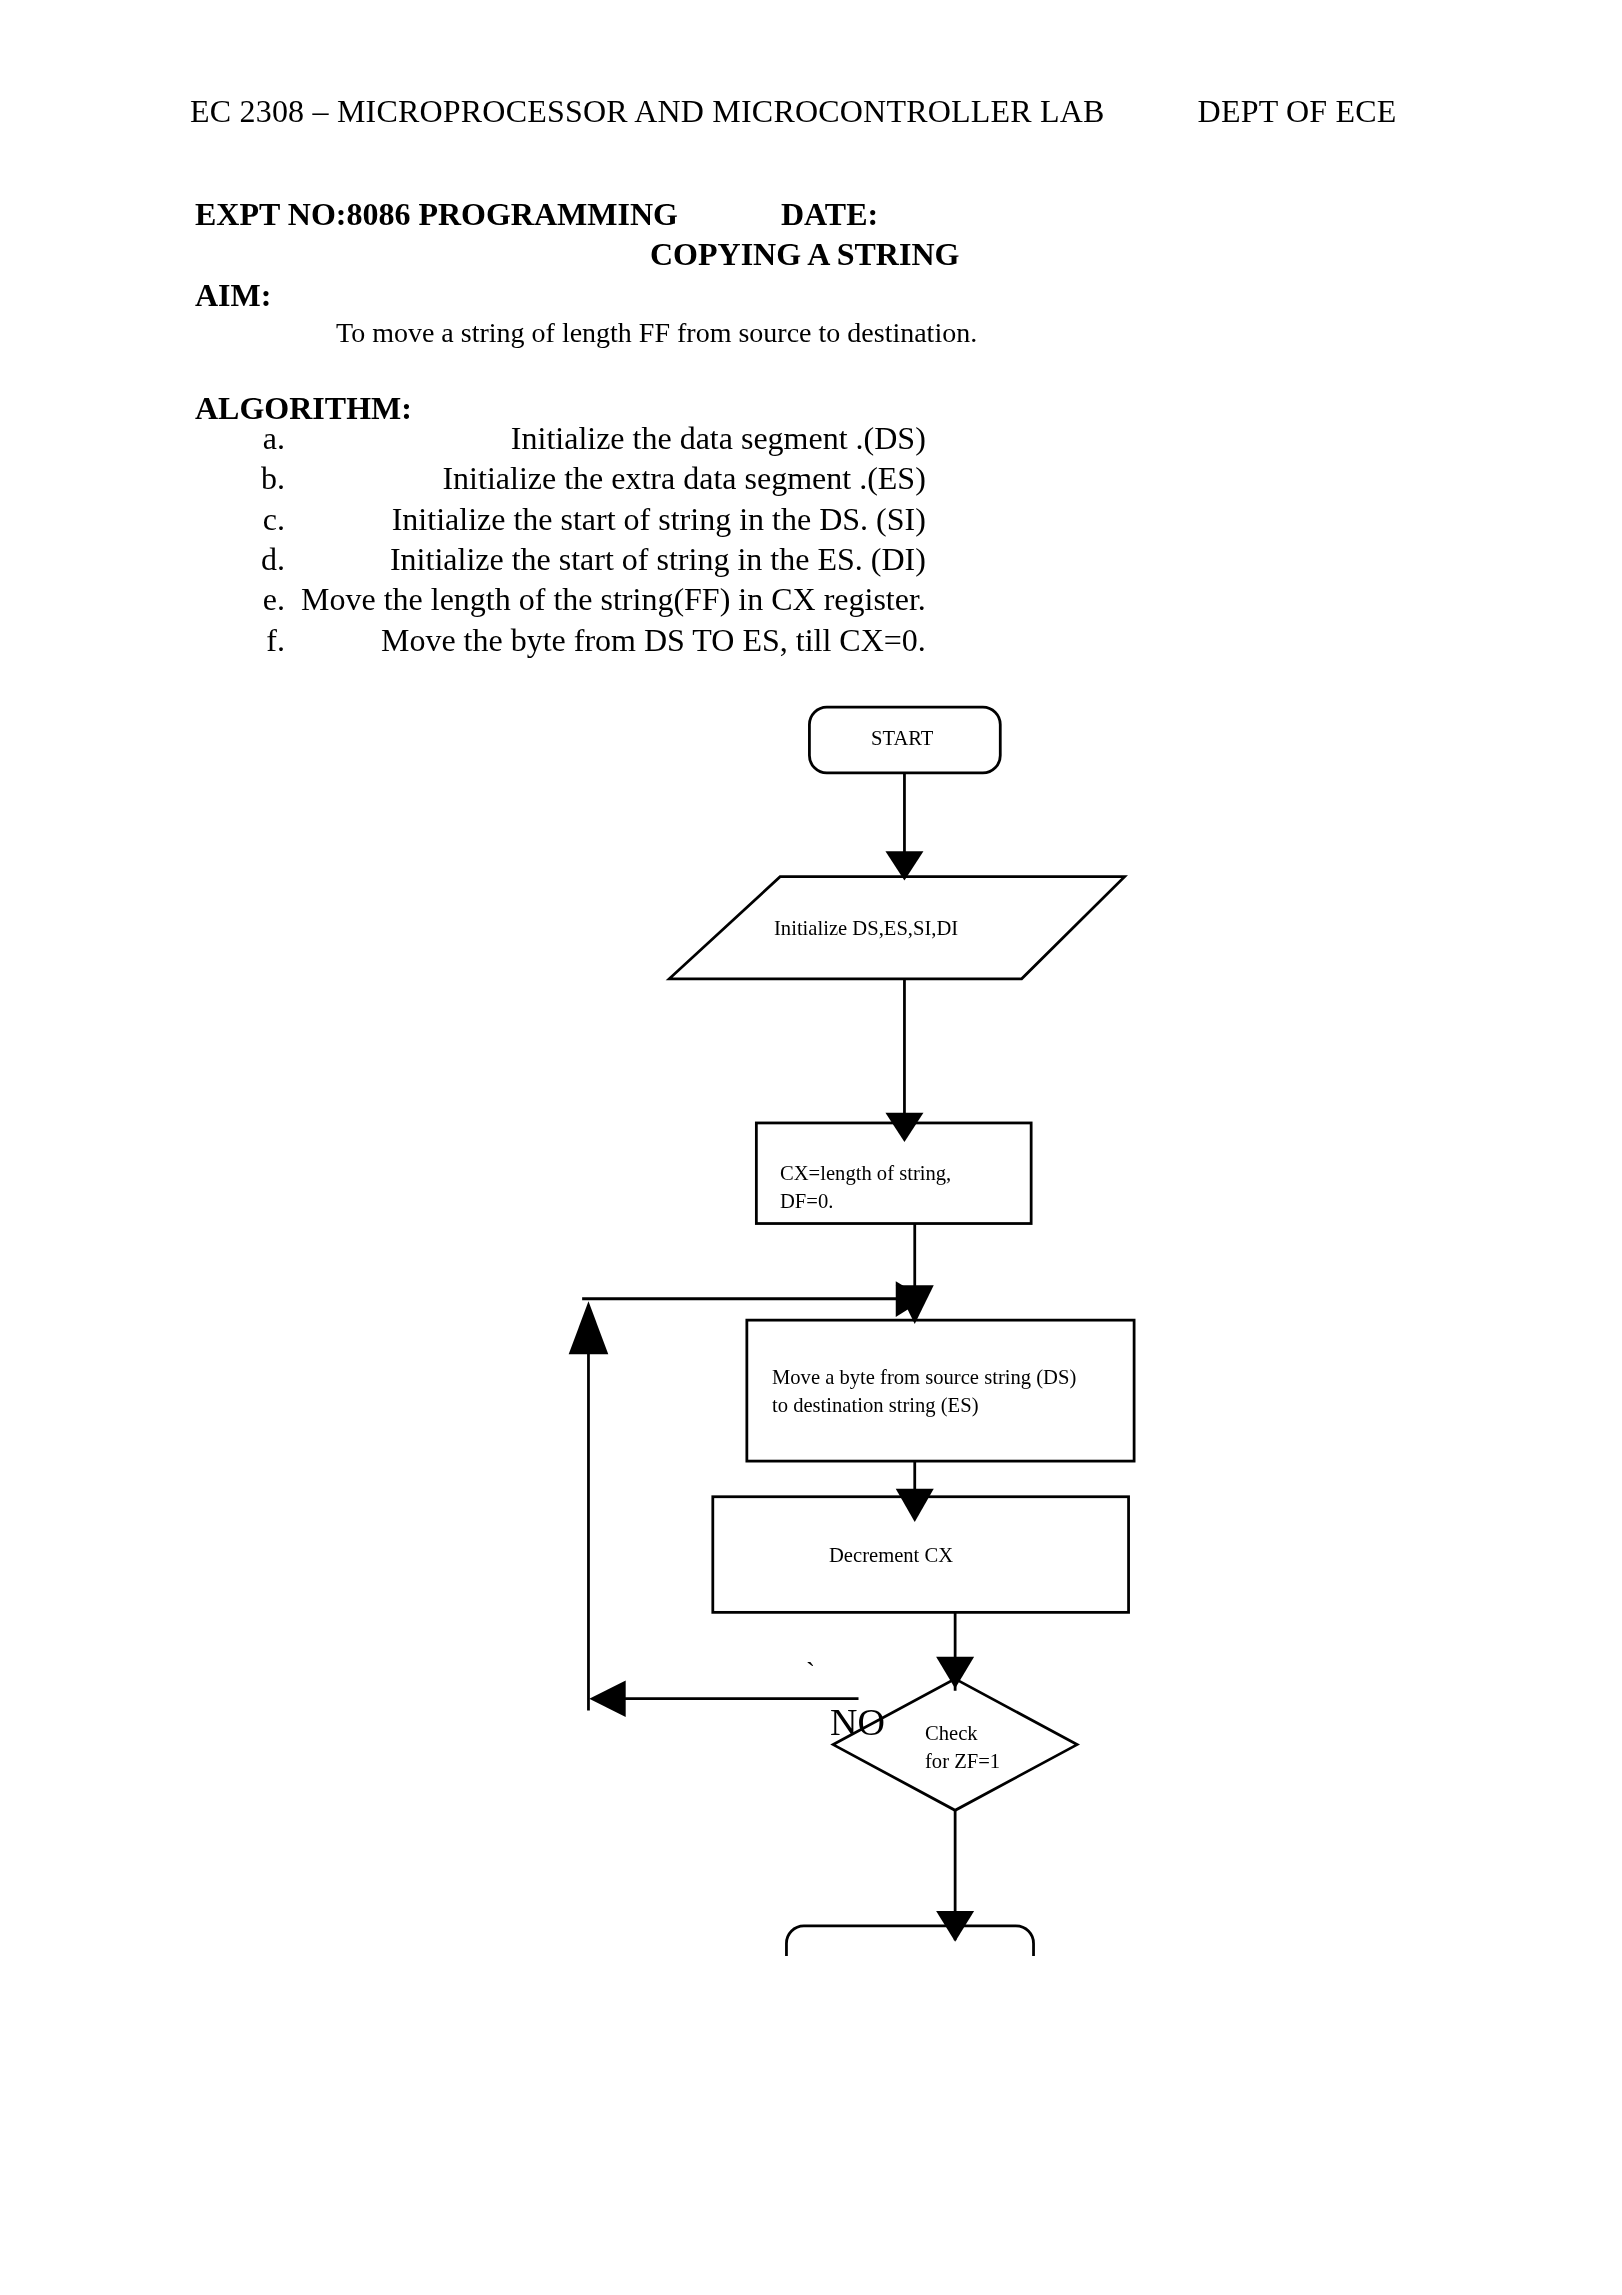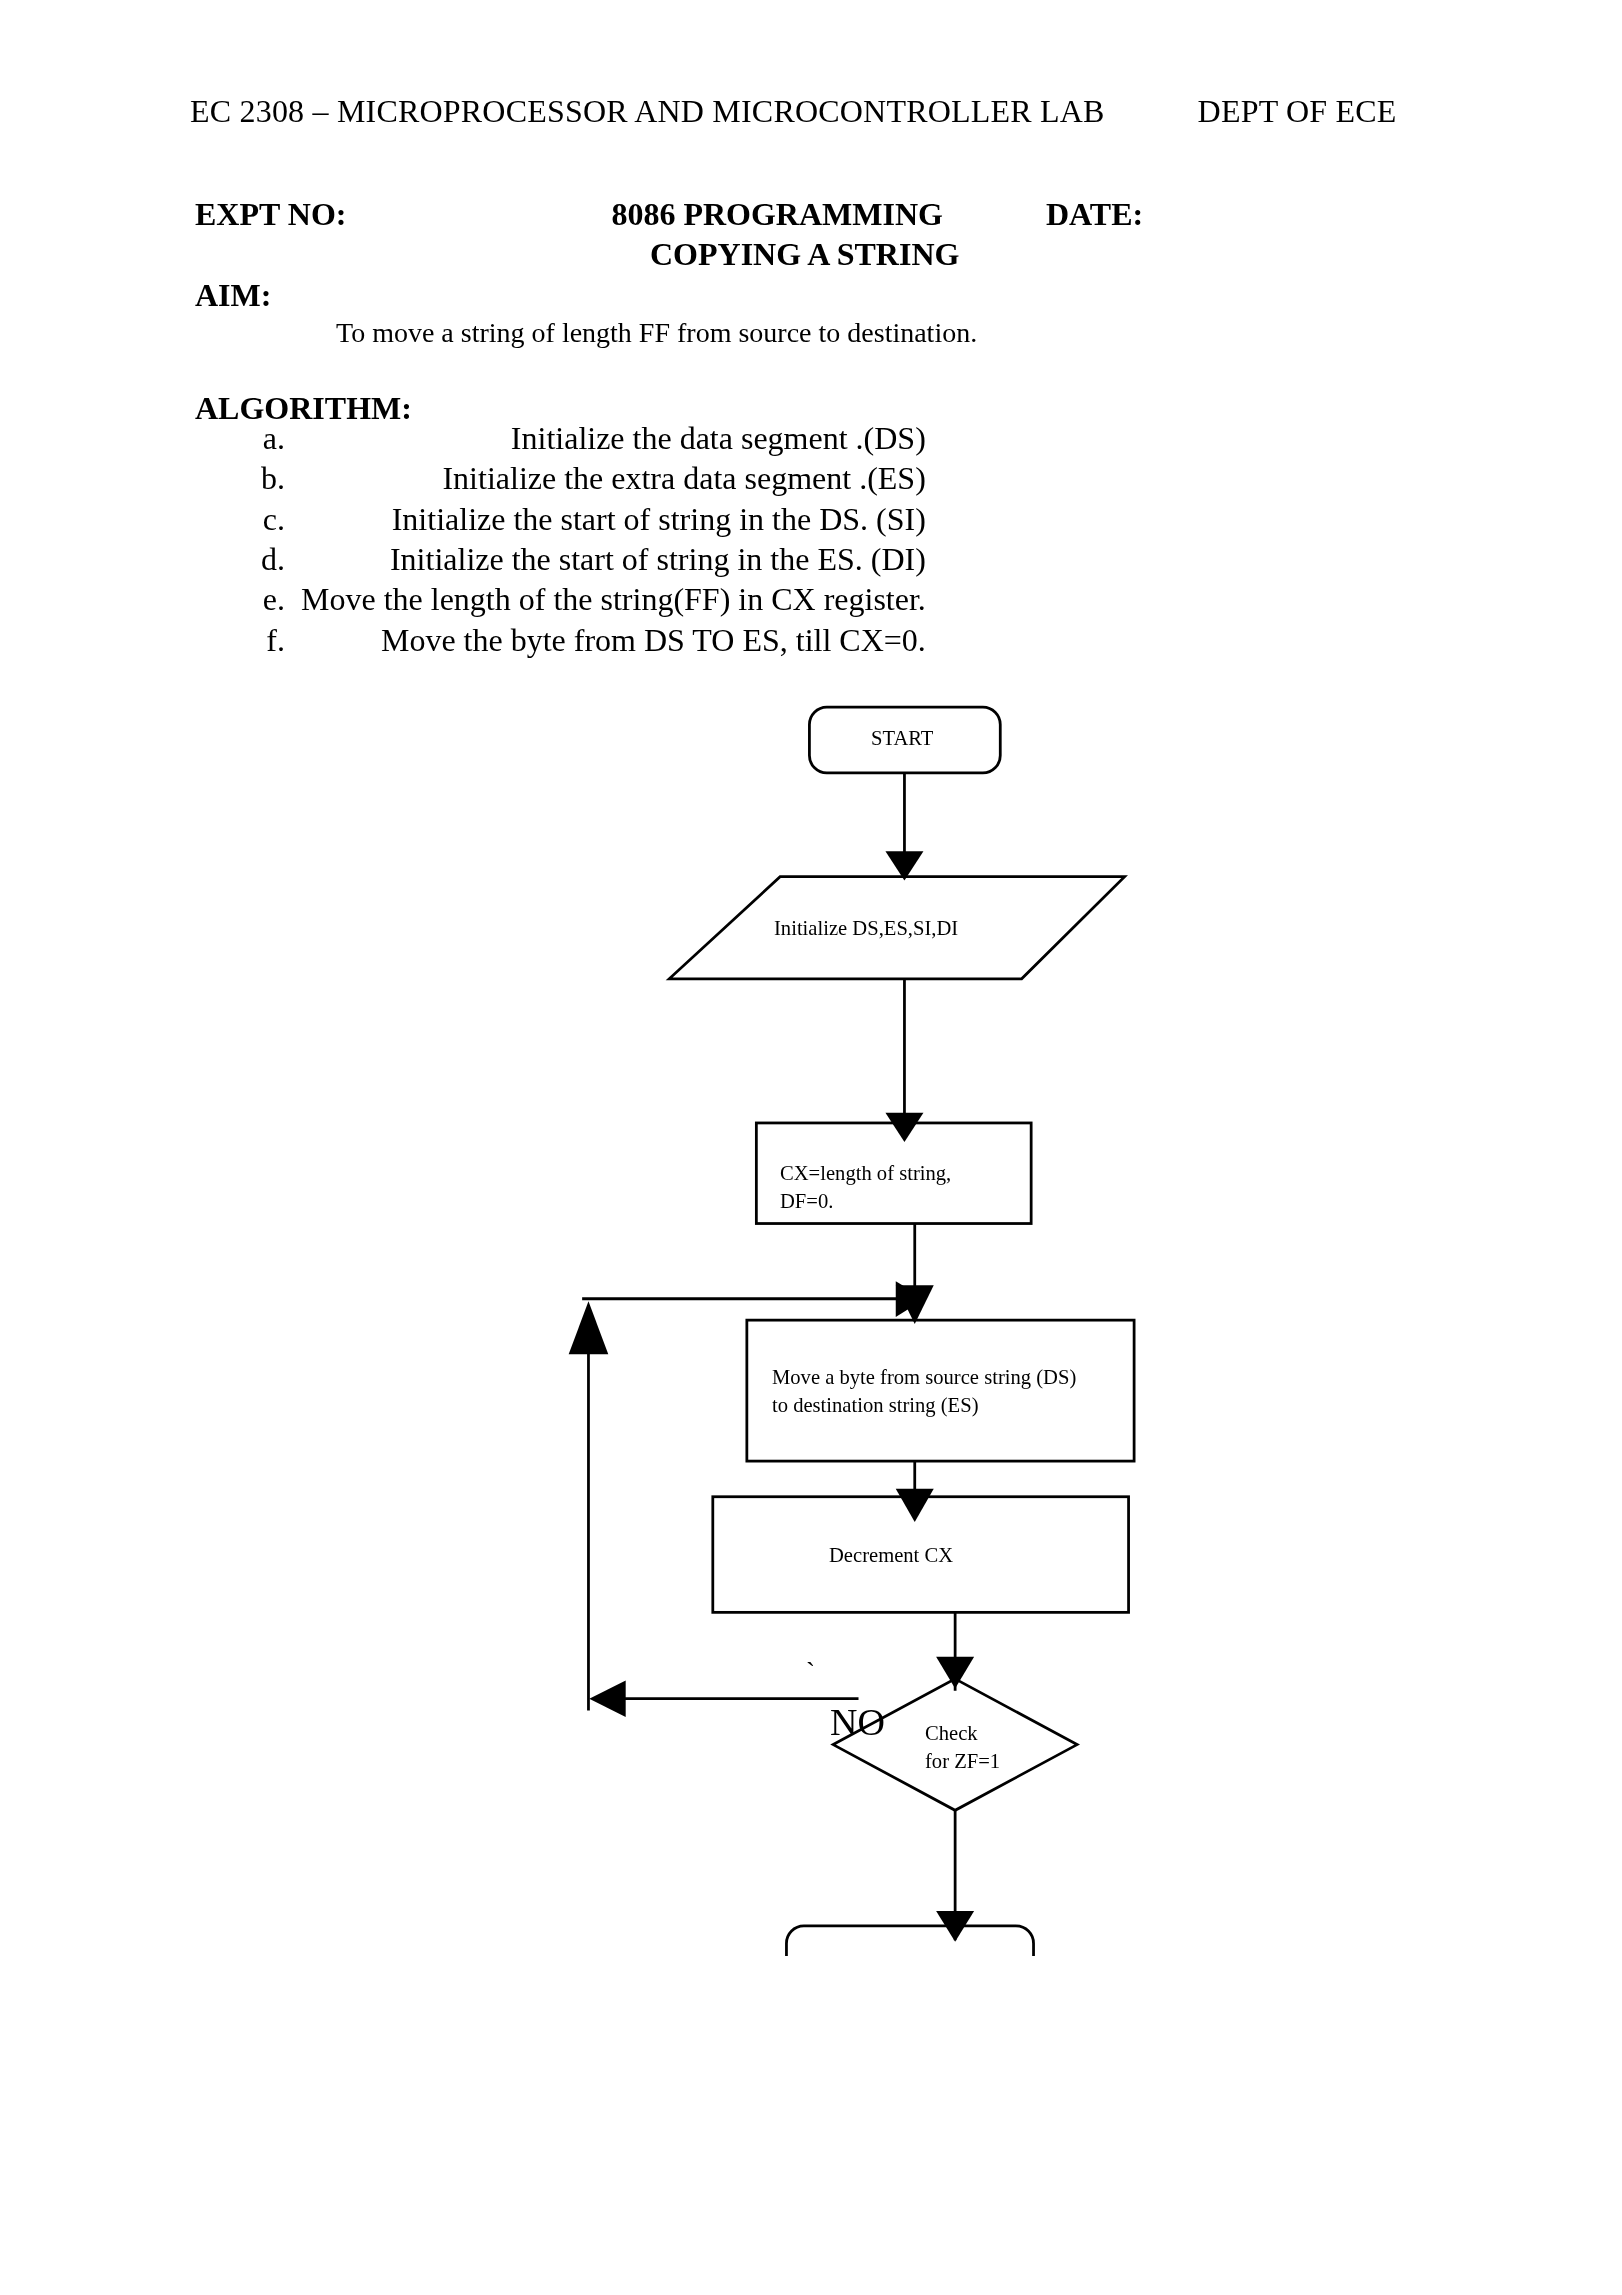--- a/index.html
+++ b/index.html
@@ -36,21 +36,20 @@
   .row-expt {
     position: absolute;
     top: 196px;
     left: 195px;
     width: 1109px;
     font-size: 32px;
     font-weight: bold;
     white-space: nowrap;
   }
   .row-expt .expt-title {
-    margin-left: 265px;
   }
   .row-expt .expt-date {
     margin-left: 103px;
     text-align: right;
   }
   .row-subtitle {
     position: absolute;
     top: 236px;
     left: 650px;
     font-size: 32px;

